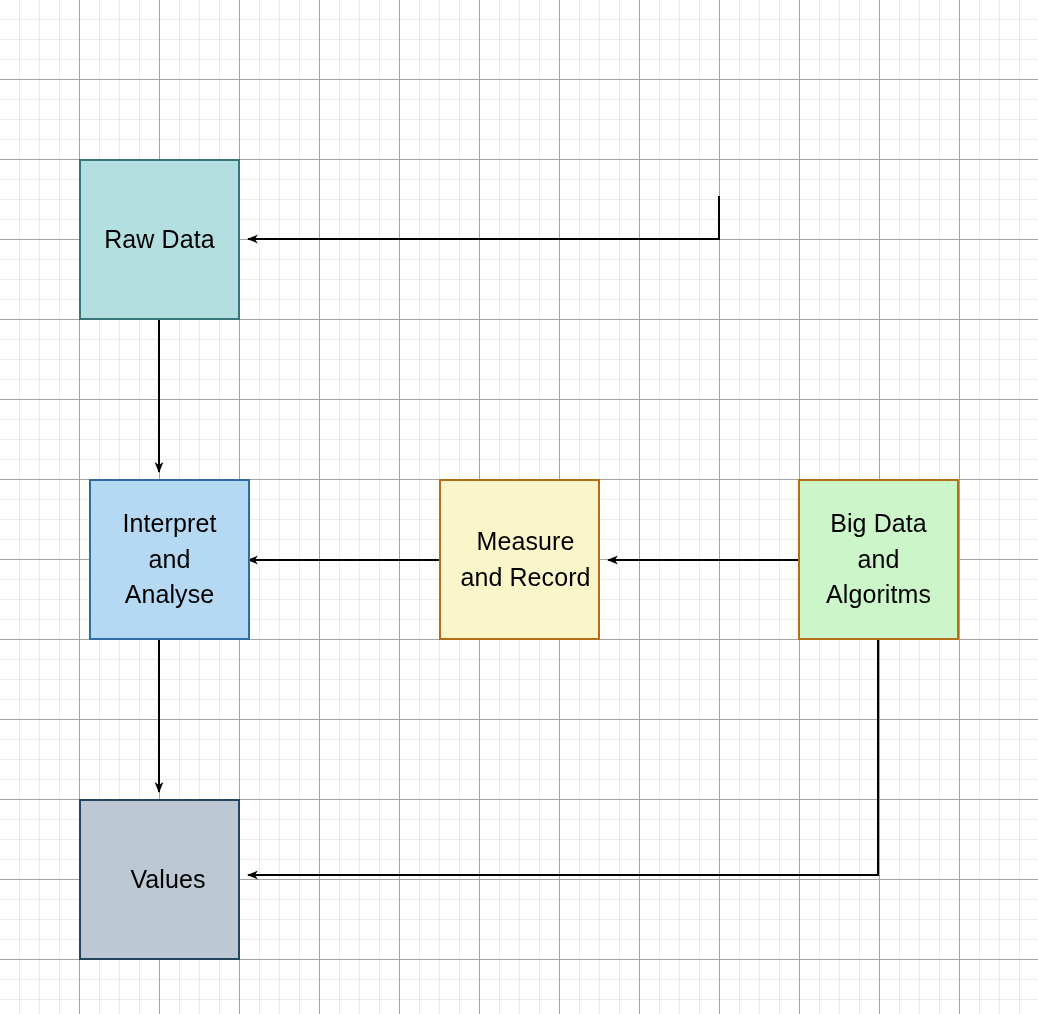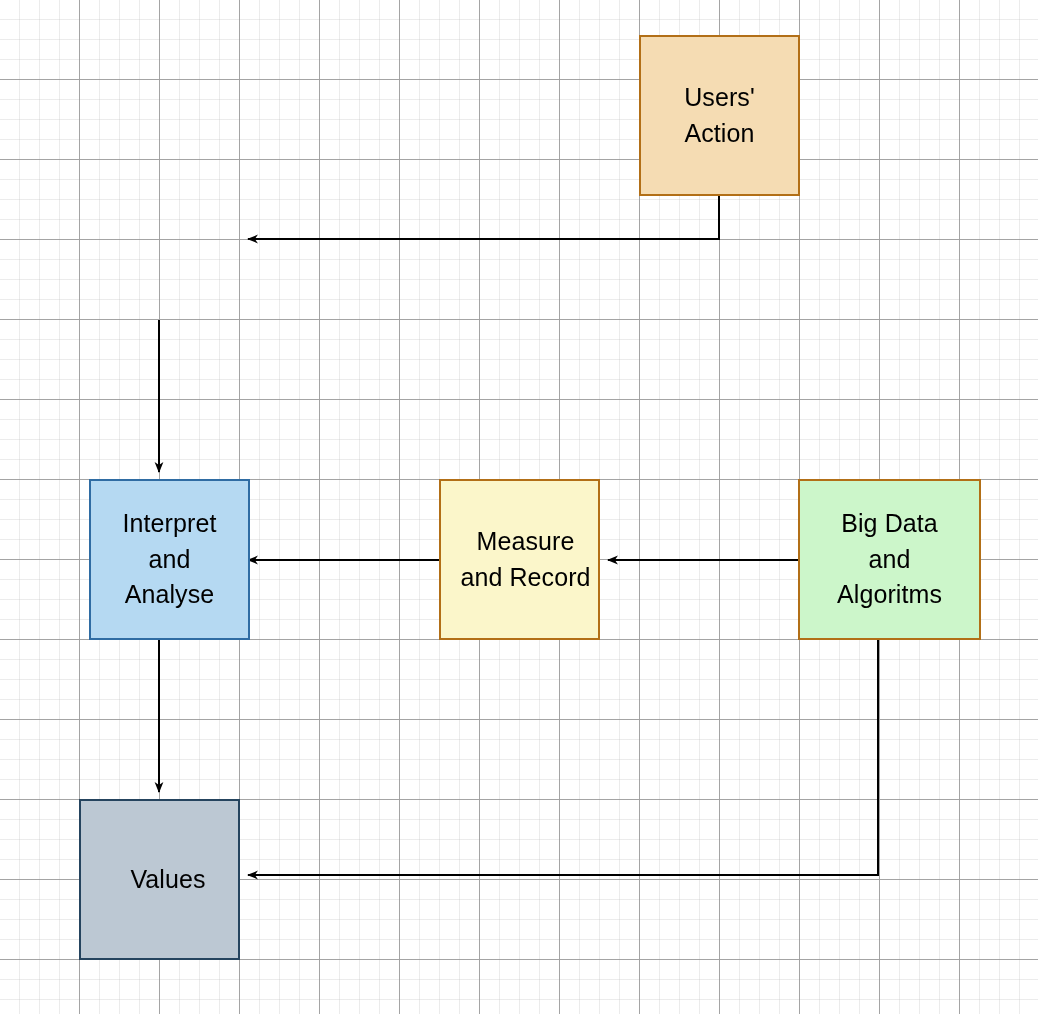--- a/index.html
+++ b/index.html
@@ -70,21 +70,21 @@
     background: #b5d9f2;
     border-color: #2f6ca3;
   }
   #node-measure-record {
     left: 439px; top: 479px; width: 161px; height: 161px;
     background: #fbf6ca;
     border-color: #b26f17;
     padding-left: 12px;
   }
   #node-big-data {
-    left: 798px; top: 479px; width: 183px; height: 161px;
+    left: 798px; top: 479px; width: 161px; height: 161px;
     background: #ccf6ca;
     border-color: #b26f17;
   }
   #node-values {
     left: 79px; top: 799px; width: 161px; height: 161px;
     background: #bcc8d3;
     border-color: #25445e;
     padding-left: 17px;
   }
 </style>
@@ -103,23 +103,22 @@
     <g stroke="#000000" stroke-width="2" fill="none" stroke-linecap="butt" stroke-linejoin="miter">
       <path d="M 719 196 L 719 239 L 248 239" marker-end="url(#arrow)"></path>
       <path d="M 159 320 L 159 472" marker-end="url(#arrow)"></path>
       <path d="M 159 640 L 159 792" marker-end="url(#arrow)"></path>
       <path d="M 439 560 L 248 560" marker-end="url(#arrow)"></path>
       <path d="M 798 560 L 608 560" marker-end="url(#arrow)"></path>
       <path d="M 878 640 L 878 875 L 248 875" marker-end="url(#arrow)"></path>
     </g>
   </svg>
 
-  <div class="node" id="node-users-action">Users'
-Action</div>
 
+  <div class="node" id="node-raw-data">Raw Data</div>
 
   <div class="node" id="node-interpret-analyse">Interpret
 and
 Analyse</div>
 
   <div class="node" id="node-measure-record">Measure
 and Record</div>
 
   <div class="node" id="node-big-data">Big Data
 and

